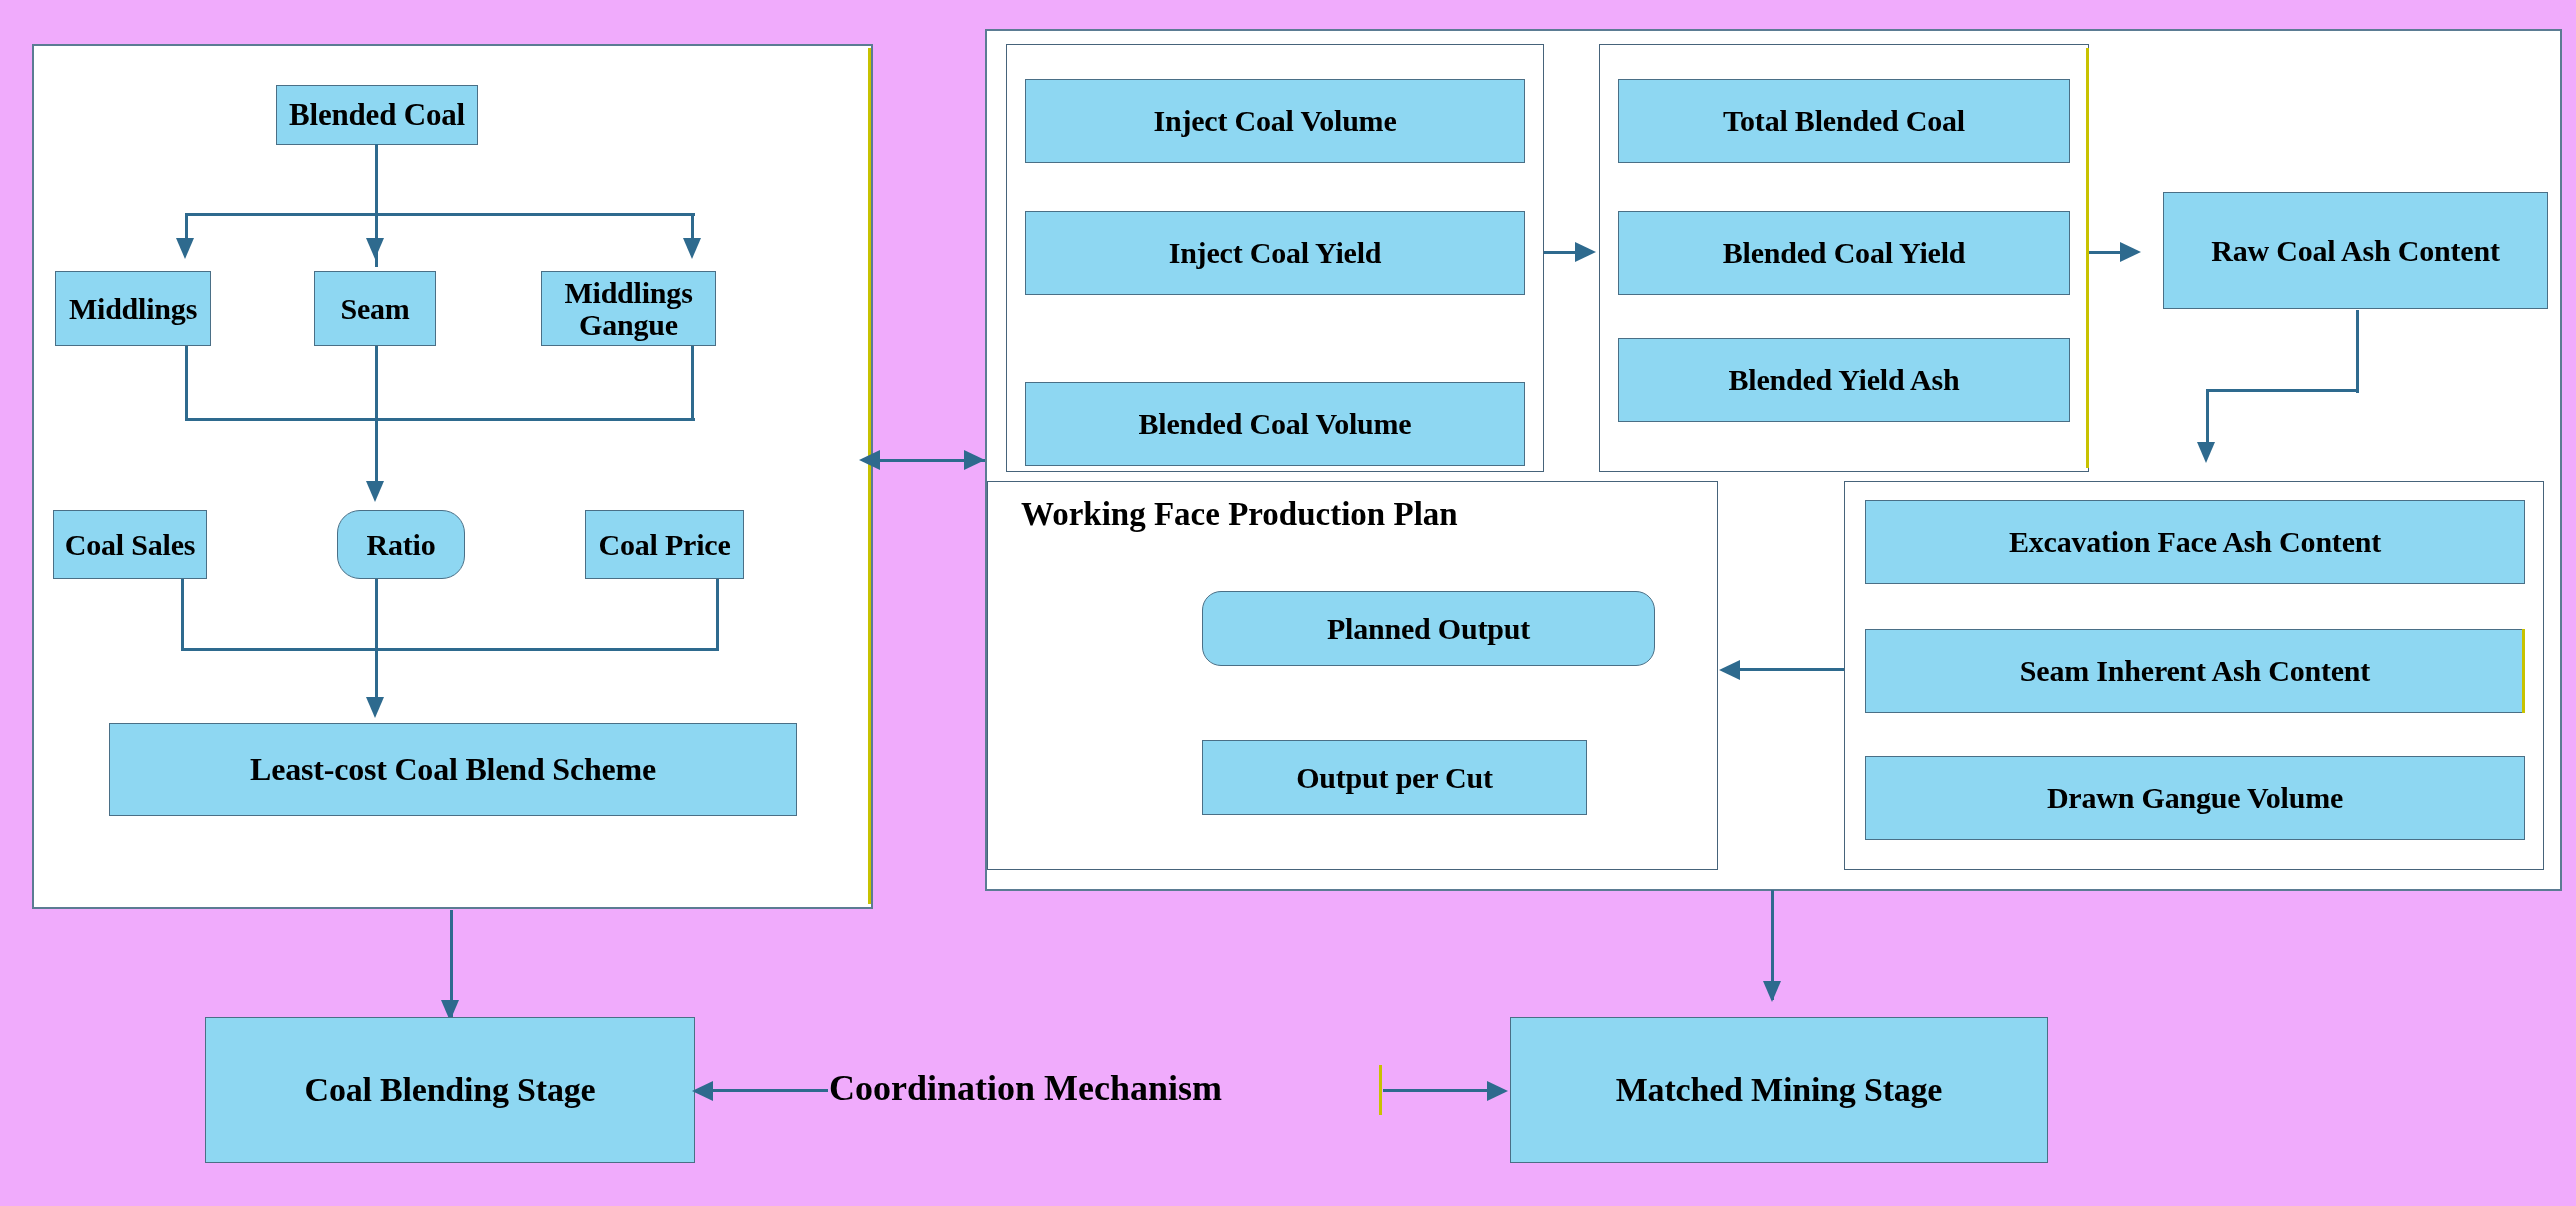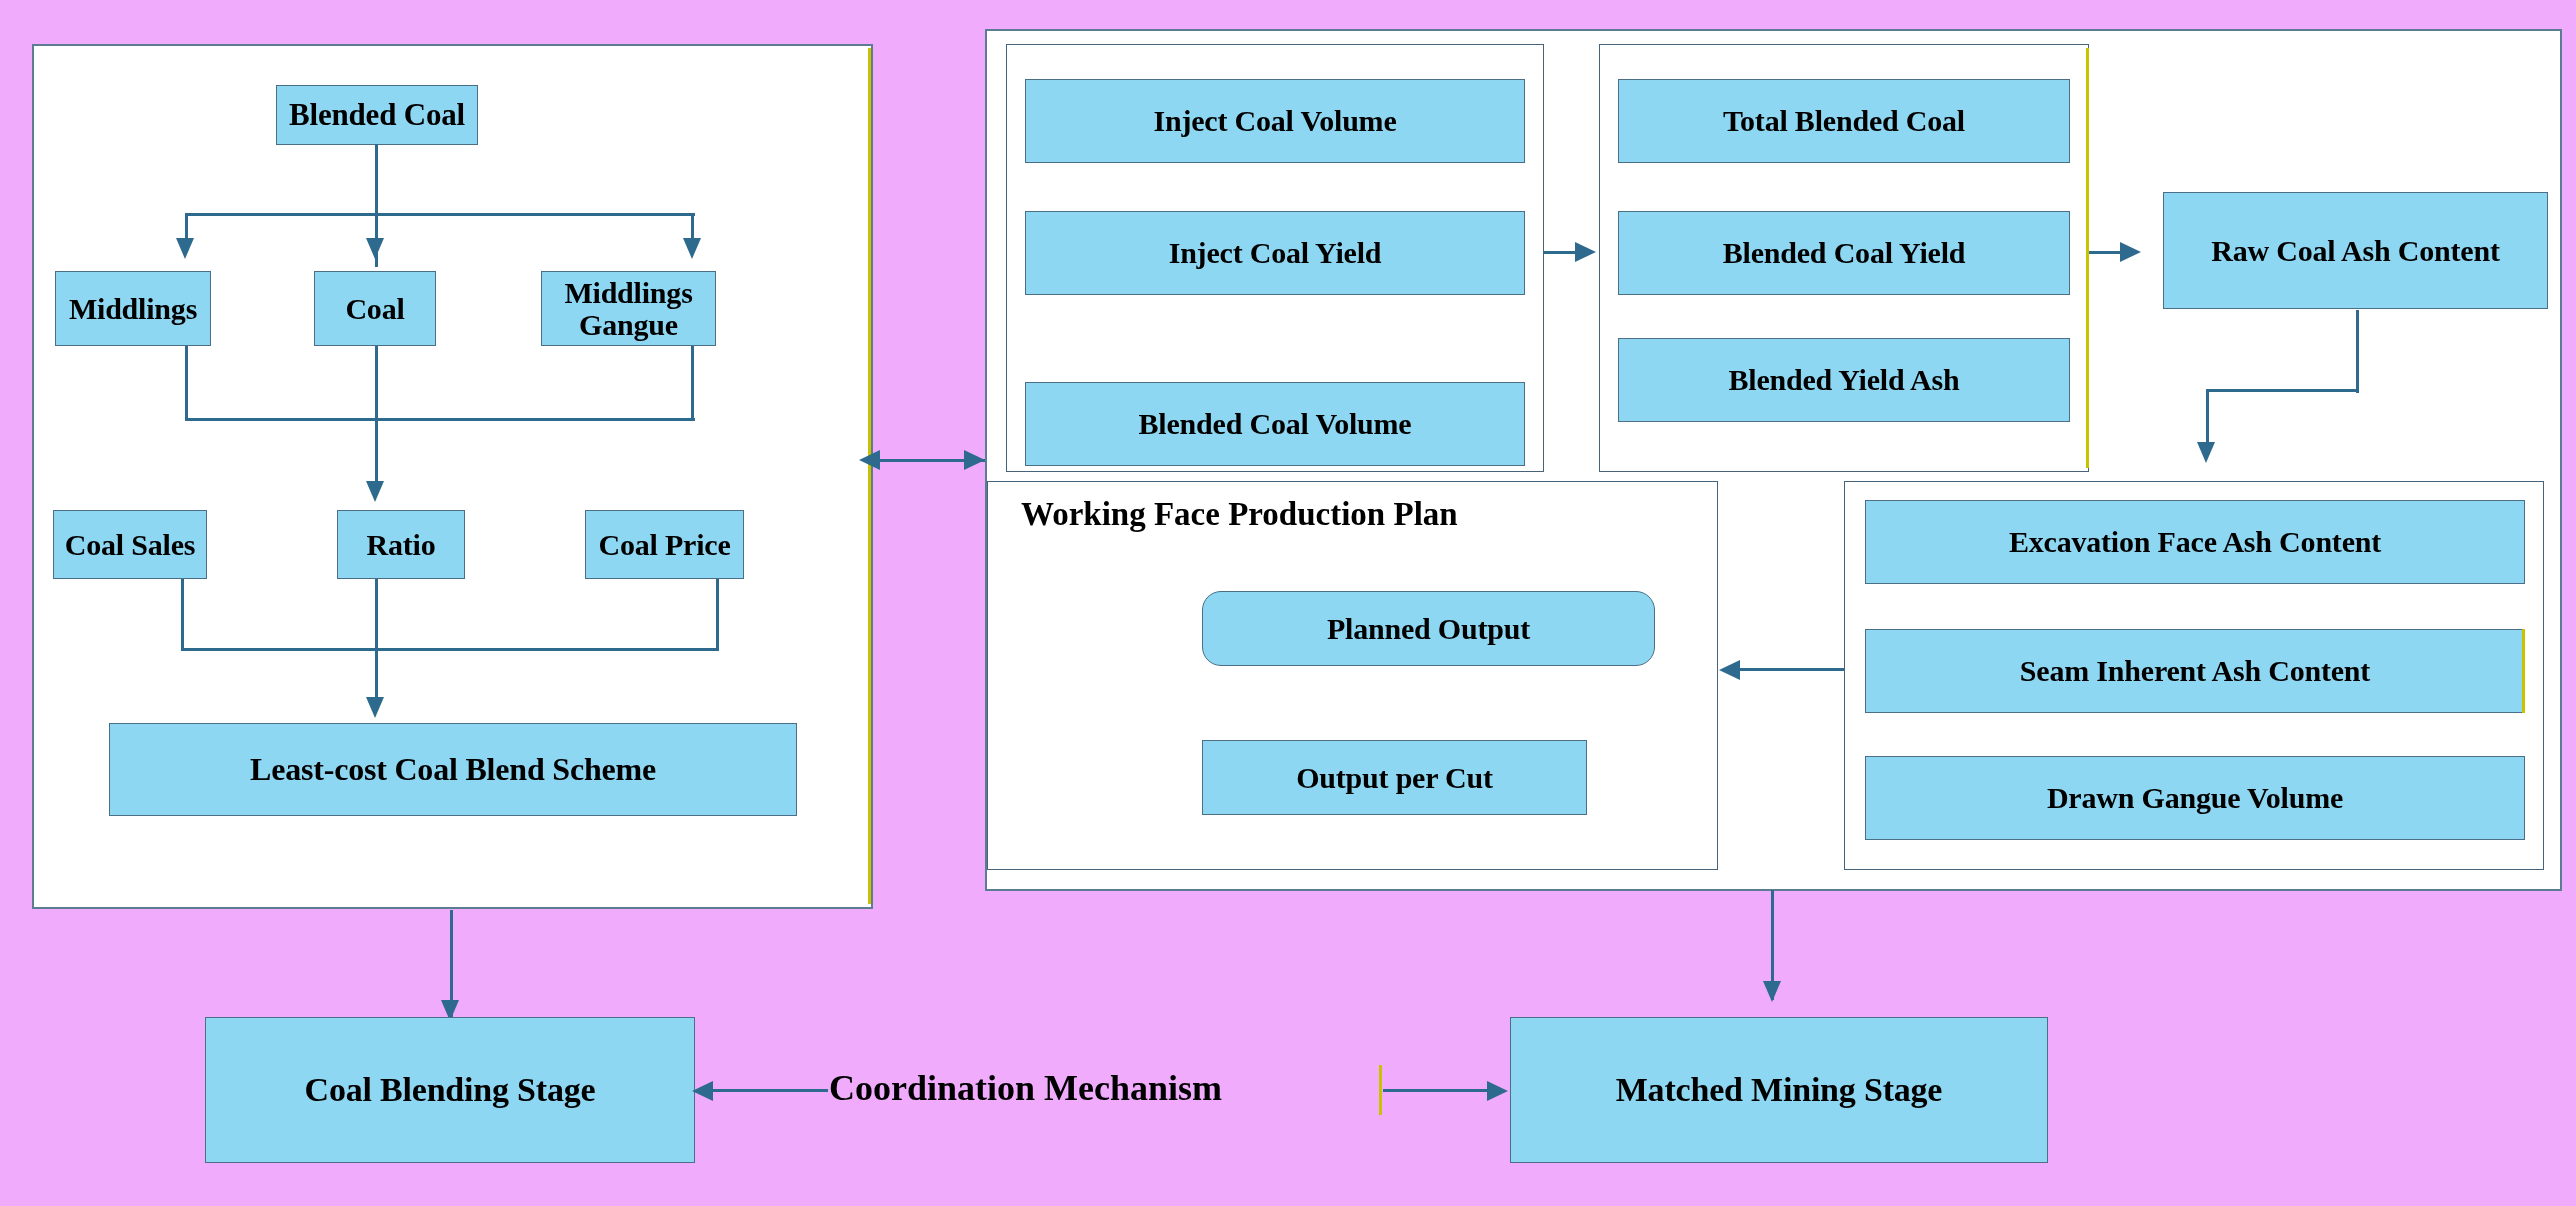--- a/index.html
+++ b/index.html
@@ -66,31 +66,31 @@
   <div class="vline" style="left:375px;top:144px;height:123px;"></div>
 
   <div class="hline" style="left:185px;top:213px;width:510px;"></div>
   <div class="vline" style="left:185px;top:213px;height:29px;"></div>
   <div class="vline" style="left:691px;top:213px;height:29px;"></div>
   <div class="arrow-down" style="left:176px;top:238px;"></div>
   <div class="arrow-down" style="left:366px;top:238px;"></div>
   <div class="arrow-down" style="left:683px;top:238px;"></div>
 
   <div class="node" style="left:55px;top:271px;width:156px;height:75px;font-size:30px;">Middlings</div>
-  <div class="node" style="left:314px;top:271px;width:122px;height:75px;font-size:30px;">Coal</div>
+  <div class="node" style="left:314px;top:271px;width:122px;height:75px;font-size:30px;">Seam</div>
   <div class="node" style="left:541px;top:271px;width:175px;height:75px;font-size:30px;padding:0 5.8px;">Middlings Gangue</div>
 
   <div class="vline" style="left:185px;top:346px;height:75px;"></div>
   <div class="vline" style="left:691px;top:346px;height:75px;"></div>
   <div class="hline" style="left:185px;top:418px;width:510px;"></div>
   <div class="vline" style="left:375px;top:346px;height:142px;"></div>
   <div class="arrow-down" style="left:366px;top:481px;"></div>
 
   <div class="node" style="left:53px;top:510px;width:154px;height:69px;font-size:30px;">Coal Sales</div>
-  <div class="node" style="left:337px;top:510px;width:128px;height:69px;font-size:30px;">Ratio</div>
+  <div class="node" style="left:337px;top:510px;width:128px;height:69px;font-size:30px;border-radius:23px;">Ratio</div>
   <div class="node" style="left:585px;top:510px;width:159px;height:69px;font-size:30px;">Coal Price</div>
 
   <div class="vline" style="left:181px;top:579px;height:72px;"></div>
   <div class="vline" style="left:716px;top:579px;height:72px;"></div>
   <div class="hline" style="left:181px;top:648px;width:538px;"></div>
   <div class="vline" style="left:375px;top:579px;height:125px;"></div>
   <div class="arrow-down" style="left:366px;top:697px;"></div>
 
   <div class="node" style="left:109px;top:723px;width:688px;height:93px;font-size:32px;">Least-cost Coal Blend Scheme</div>
 

